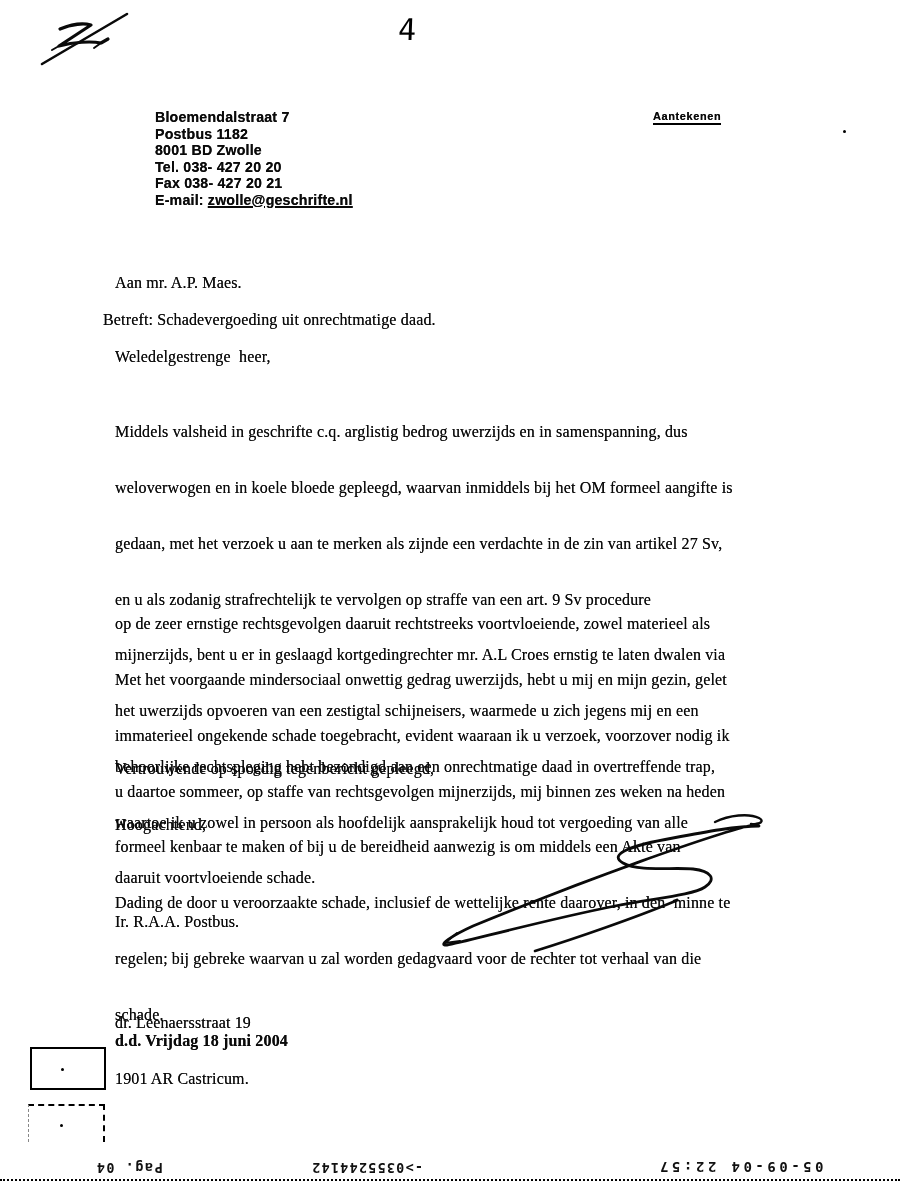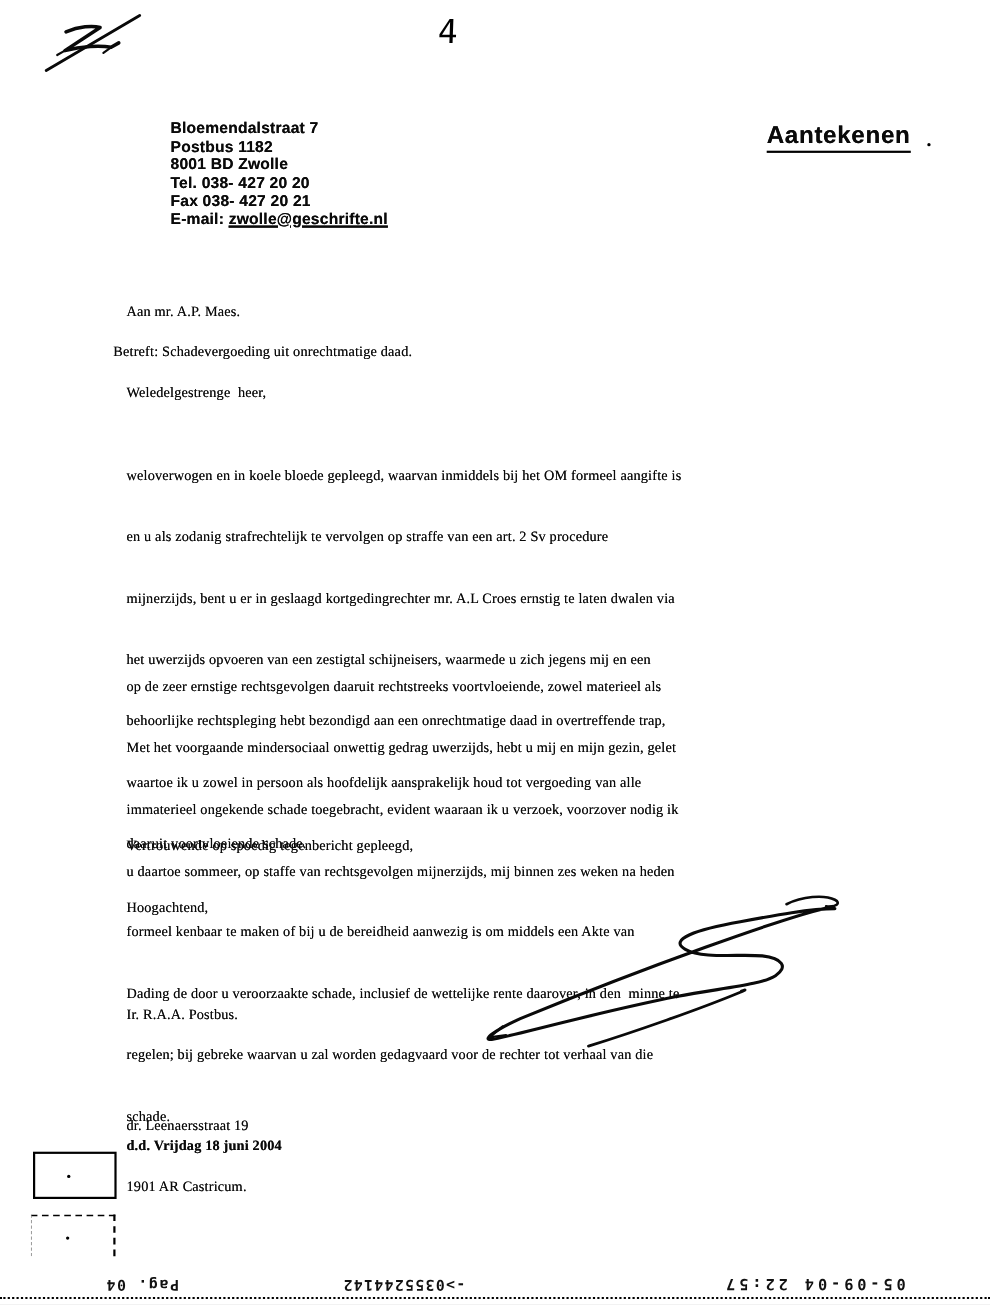--- a/index.html
+++ b/index.html
@@ -4,38 +4,37 @@
 <style>
   html,body{margin:0;padding:0;background:#e8e8e8;}
   .page{
     position:relative;width:900px;height:1186px;background:#ffffff;
     font-family:"Liberation Serif", serif;color:#0a0a0a;overflow:hidden;
     margin:0 auto;
   }
   .abs{position:absolute;}
   
   .bodytext{
-    font-size:13px;line-height:18.6px;letter-spacing:0.15px;
+    font-size:16px;line-height:18.6px;letter-spacing:0.15px;
     text-shadow:0 0 0.5px rgba(0,0,0,0.75);
     white-space:pre;
   }
   .line{white-space:pre;}
   
   .sender{
     font-family:"Liberation Sans", sans-serif;font-weight:bold;
     font-size:14.2px;line-height:16.6px;letter-spacing:0.2px;
     text-shadow:0 0 0.6px rgba(0,0,0,0.8);
   }
   .sender .email-addr{text-decoration:underline;text-decoration-thickness:1.5px;}
   .aantekenen{
     font-family:"Liberation Sans", sans-serif;font-weight:bold;
-    font-size:22px;letter-spacing:0.6px;
+    font-size:11px;letter-spacing:0.6px;
     border-bottom:2.5px solid #000;padding-bottom:1px;
     text-shadow:0 0 0.6px rgba(0,0,0,0.8);
-    margin-left:44px;
   }
   .sig-stroke{stroke:#0a0a0a;fill:none;stroke-linecap:round;stroke-linejoin:round;}
   .handnum{
     font-family:"DejaVu Sans Mono", monospace;font-size:30px;font-weight:normal;
     transform:skewX(-2deg);color:#000;
   }
   .box-solid{border:2px solid #000;}
   .box-dashed{border-top:2px dashed #000;border-right:2px dashed #000;border-left:1px dashed #888;}
   .box-dot{position:absolute;width:3px;height:3px;background:#000;border-radius:50%;}
   .fax-footer{
@@ -69,22 +68,24 @@
 
   <div class="abs aantekenen" style="left:653px;top:110px;">Aantekenen</div>
 
   <div class="abs artifact-dot" style="left:843px;top:130px;"></div>
 
   <div class="abs bodytext" style="left:115px;top:274px;">Aan mr. A.P. Maes.</div>
   <div class="abs bodytext" style="left:103px;top:311px;">Betreft: Schadevergoeding uit onrechtmatige daad.</div>
   <div class="abs bodytext" style="left:115px;top:348px;">Weledelgestrenge  heer,</div>
 
   <div class="abs bodytext" style="left:115px;top:386px;">
+    <div class="line">Middels valsheid in geschrifte c.q. arglistig bedrog uwerzijds en in samenspanning, dus</div>
     <div class="line">weloverwogen en in koele bloede gepleegd, waarvan inmiddels bij het OM formeel aangifte is</div>
-    <div class="line">en u als zodanig strafrechtelijk te vervolgen op straffe van een art. 2 Sv procedure</div>
+    <div class="line">gedaan, met het verzoek u aan te merken als zijnde een verdachte in de zin van artikel 27 Sv,</div>
+    <div class="line">en u als zodanig strafrechtelijk te vervolgen op straffe van een art. 9 Sv procedure</div>
     <div class="line">mijnerzijds, bent u er in geslaagd kortgedingrechter mr. A.L Croes ernstig te laten dwalen via</div>
     <div class="line">het uwerzijds opvoeren van een zestigtal schijneisers, waarmede u zich jegens mij en een</div>
     <div class="line">behoorlijke rechtspleging hebt bezondigd aan een onrechtmatige daad in overtreffende trap,</div>
     <div class="line">waartoe ik u zowel in persoon als hoofdelijk aansprakelijk houd tot vergoeding van alle</div>
     <div class="line">daaruit voortvloeiende schade.</div>
   </div>
 
   <div class="abs bodytext" style="left:115px;top:578px;">
     <div class="line">op de zeer ernstige rechtsgevolgen daaruit rechtstreeks voortvloeiende, zowel materieel als</div>
     <div class="line">Met het voorgaande mindersociaal onwettig gedrag uwerzijds, hebt u mij en mijn gezin, gelet</div>

